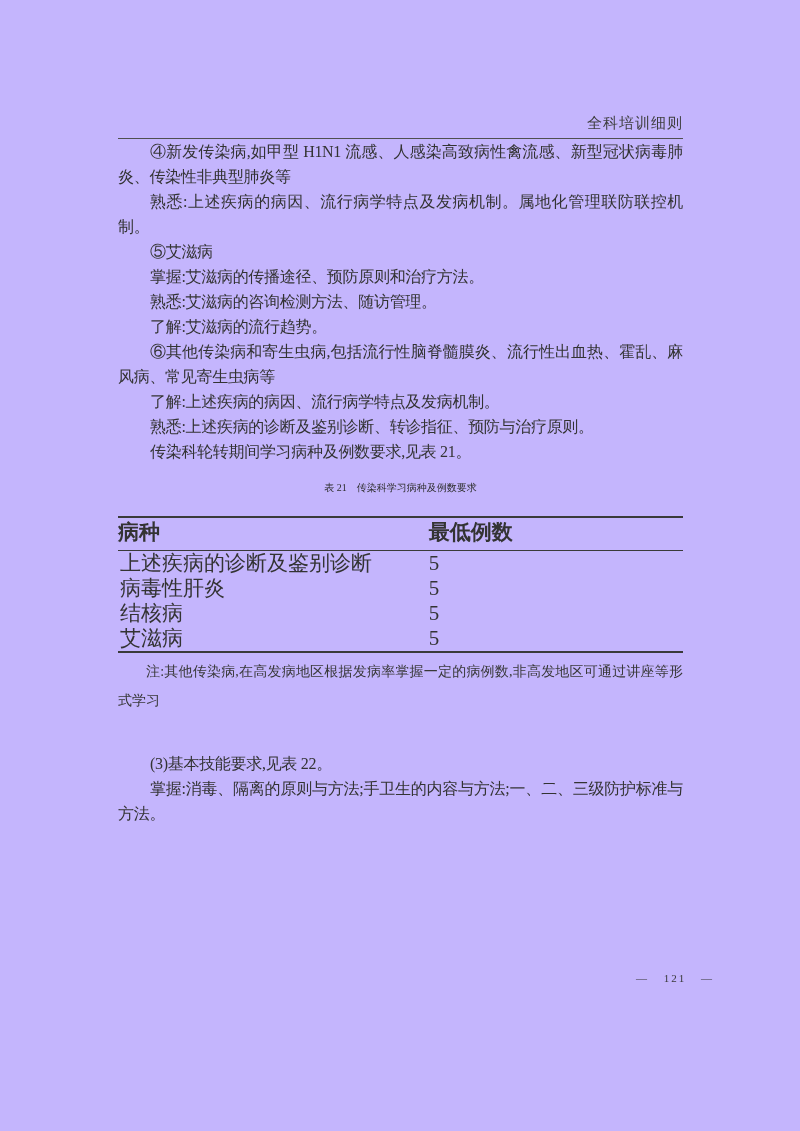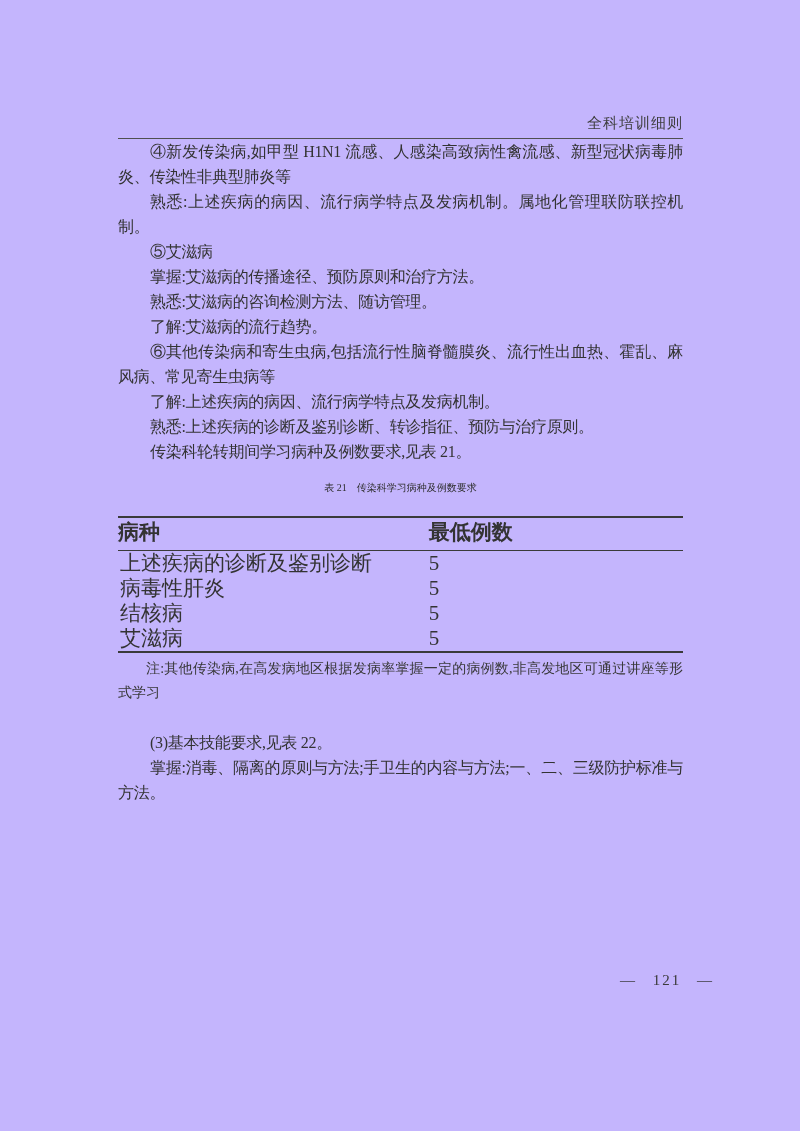--- a/index.html
+++ b/index.html
@@ -83,33 +83,33 @@
   td { padding: 1px 0; line-height: 23px; vertical-align: top; }
   td.col1 { text-align: left; padding-left: 2px; }
   td.col1 .hang {
     display: block;
     padding-left: 1em;
     text-indent: -1em;
   }
   .table-note {
     margin: 4px 0 0 0;
     font-size: 14px;
-    line-height: 24px;
+    line-height: 29px;
     text-indent: 2em;
     text-align: justify;
     color: #383838;
   }
   
-  .closing { margin-top: 25px; }
+  .closing { margin-top: 36px; }
   
   .page-number {
     position: absolute;
     top: 972px;
     right: 132px;
-    font-size: 15px;
+    font-size: 11px;
     color: #3a3a3a;
     letter-spacing: 2px;
     word-spacing: 10px;
     white-space: nowrap;
   }
 </style>
 </head>
 <body>
 
 <div class="page">

